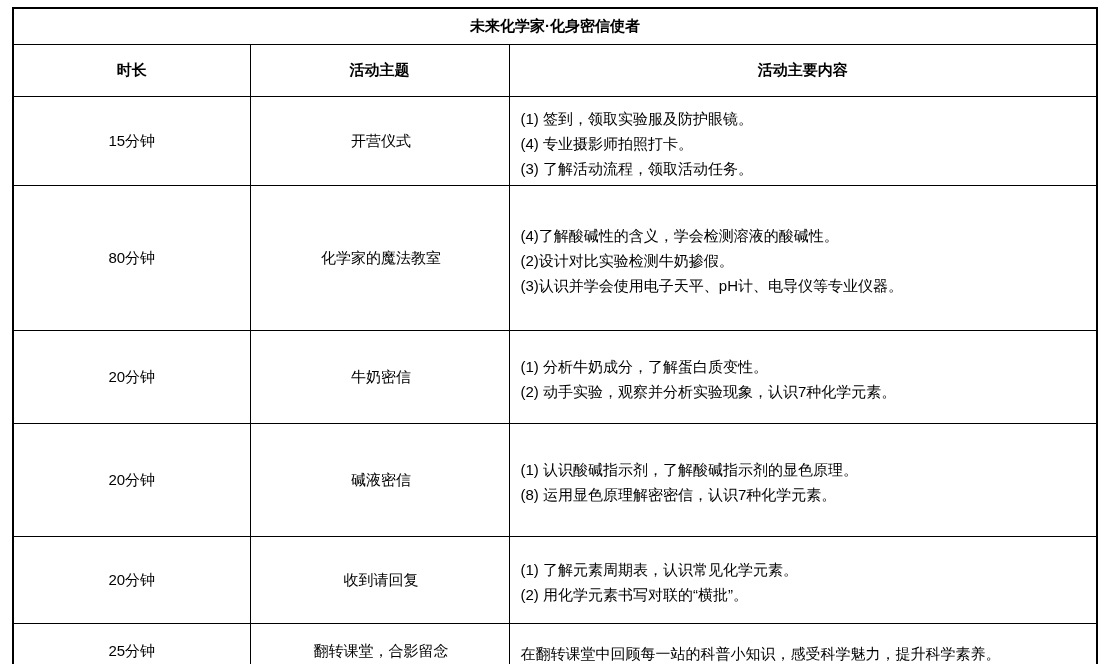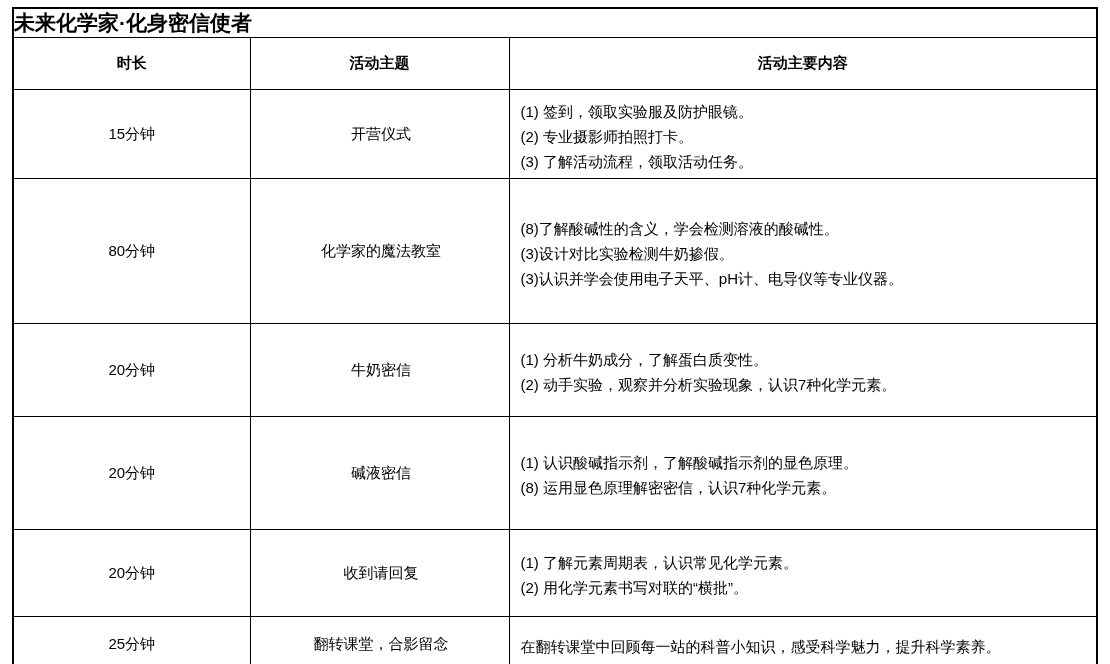--- a/index.html
+++ b/index.html
@@ -24,23 +24,24 @@
   }
   table.schedule td, table.schedule th {
     border: 1px solid #000000;
     font-size: 15px;
     vertical-align: middle;
     overflow: hidden;
     box-sizing: border-box;
   }
   tr.title-row td {
     height: 29px;
+    text-align: center;
     font-weight: bold;
-    font-size: 21px;
-    padding: 0;
+    font-size: 15px;
+    padding: 8px;
   }
   tr.header-row th {
     height: 30px;
     text-align: center;
     font-weight: bold;
     font-size: 15px;
     padding: 16px;
   }
   td.col-duration {
     text-align: center;
@@ -79,31 +80,31 @@
       <th>时长</th>
       <th>活动主题</th>
       <th>活动主要内容</th>
     </tr>
 
     <tr style="height:89px">
       <td class="col-duration">15分钟</td>
       <td class="col-theme">开营仪式</td>
       <td class="col-content">
         <div class="line">(1) 签到，领取实验服及防护眼镜。</div>
-        <div class="line">(2) 专业摄影师拍照打卡。</div>
+        <div class="line">(4) 专业摄影师拍照打卡。</div>
         <div class="line">(3) 了解活动流程，领取活动任务。</div>
       </td>
     </tr>
 
     <tr style="height:145px">
       <td class="col-duration">80分钟</td>
       <td class="col-theme">化学家的魔法教室</td>
       <td class="col-content">
-        <div class="line">(8)了解酸碱性的含义，学会检测溶液的酸碱性。</div>
-        <div class="line">(3)设计对比实验检测牛奶掺假。</div>
+        <div class="line">(4)了解酸碱性的含义，学会检测溶液的酸碱性。</div>
+        <div class="line">(2)设计对比实验检测牛奶掺假。</div>
         <div class="line">(3)认识并学会使用电子天平、pH计、电导仪等专业仪器。</div>
       </td>
     </tr>
 
     <tr style="height:93px">
       <td class="col-duration">20分钟</td>
       <td class="col-theme">牛奶密信</td>
       <td class="col-content">
         <div class="line">(1) 分析牛奶成分，了解蛋白质变性。</div>
         <div class="line">(2) 动手实验，观察并分析实验现象，认识7种化学元素。</div>

